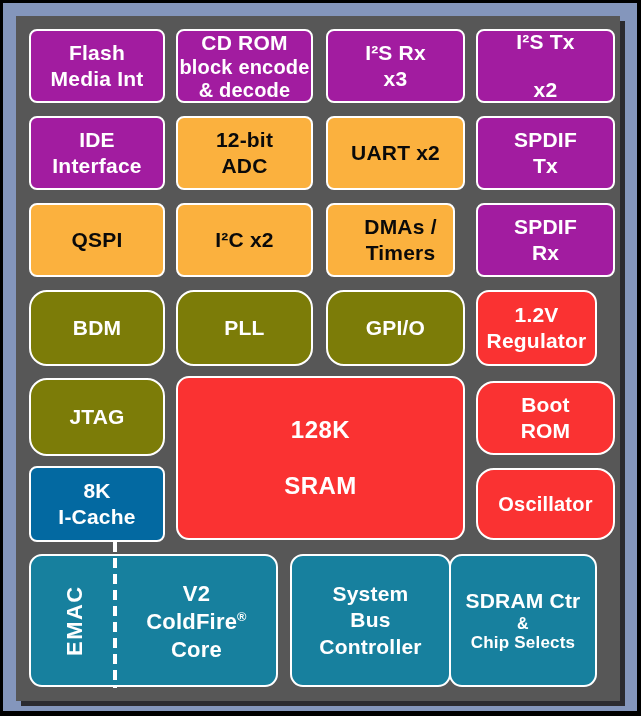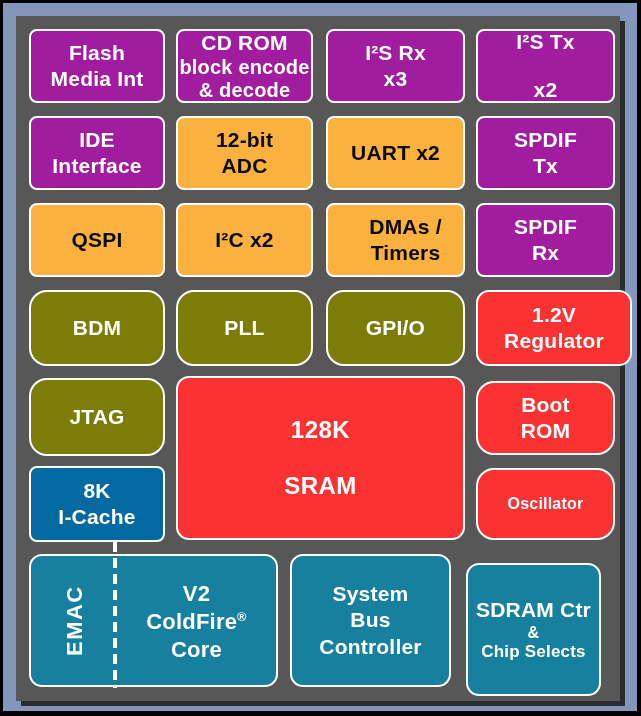--- a/index.html
+++ b/index.html
@@ -44,36 +44,36 @@
   .b-flash   { left: 13px;  top: 13px;  width: 136px; height: 74px; }
   .b-cdrom   { left: 160px; top: 13px;  width: 137px; height: 74px; }
   .b-i2srx   { left: 310px; top: 13px;  width: 139px; height: 74px; }
   .b-i2stx   { left: 460px; top: 13px;  width: 139px; height: 74px; gap: 22px; }
   .b-ide     { left: 13px;  top: 100px; width: 136px; height: 74px; }
   .b-adc     { left: 160px; top: 100px; width: 137px; height: 74px; }
   .b-uart    { left: 310px; top: 100px; width: 139px; height: 74px; }
   .b-spdiftx { left: 460px; top: 100px; width: 139px; height: 74px; }
   .b-qspi    { left: 13px;  top: 187px; width: 136px; height: 74px; }
   .b-i2c     { left: 160px; top: 187px; width: 137px; height: 74px; }
-  .b-dmas    { left: 310px; top: 187px; width: 139px; height: 74px; padding-left: 20px; }
+  .b-dmas    { left: 310px; top: 187px; width: 129px; height: 74px; padding-left: 20px; }
   .b-spdifrx { left: 460px; top: 187px; width: 139px; height: 74px; }
   .b-bdm     { left: 13px;  top: 274px; width: 136px; height: 76px; }
   .b-pll     { left: 160px; top: 274px; width: 137px; height: 76px; }
   .b-gpio    { left: 310px; top: 274px; width: 139px; height: 76px; }
-  .b-reg     { left: 460px; top: 274px; width: 156px; height: 76px; text-align: right; }
+  .b-reg     { left: 460px; top: 274px; width: 121px; height: 76px; text-align: right; }
   .b-jtag    { left: 13px;  top: 362px; width: 136px; height: 78px; }
   .b-sram    { left: 160px; top: 360px; width: 289px; height: 164px;
                font-size: 24px; gap: 26px; letter-spacing: 0.5px; }
   .b-boot    { left: 460px; top: 365px; width: 139px; height: 74px; }
   .b-icache  { left: 13px;  top: 450px; width: 136px; height: 76px; }
-  .b-osc     { left: 460px; top: 452px; width: 139px; height: 72px; font-size: 16px; }
+  .b-osc     { left: 460px; top: 452px; width: 139px; height: 72px; font-size: 20px; }
   .b-core    { left: 13px;  top: 538px; width: 249px; height: 133px;
                flex-direction: row; align-items: stretch; font-size: 22px; }
   .b-sbc     { left: 274px; top: 538px; width: 161px; height: 133px; }
-  .b-sdram   { left: 450px; top: 538px; width: 135px; height: 133px; margin-top: 9px; }
+  .b-sdram   { left: 433px; top: 538px; width: 148px; height: 133px; }
 
   .emac-zone {
     width: 86px; display: flex; align-items: center; justify-content: center;
   }
   .emac-text {
     transform: rotate(-90deg);
     font-size: 22px; letter-spacing: 1.5px; white-space: nowrap;
   }
   .core-text {
     flex: 1; display: flex; flex-direction: column;

